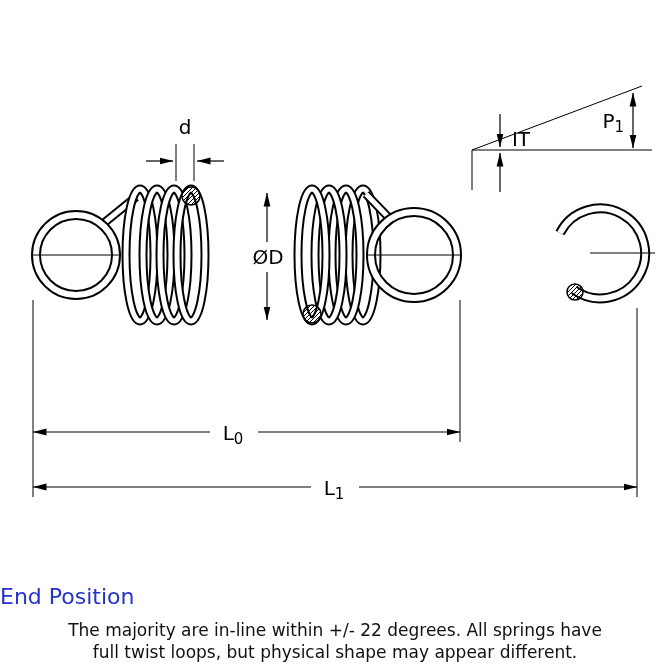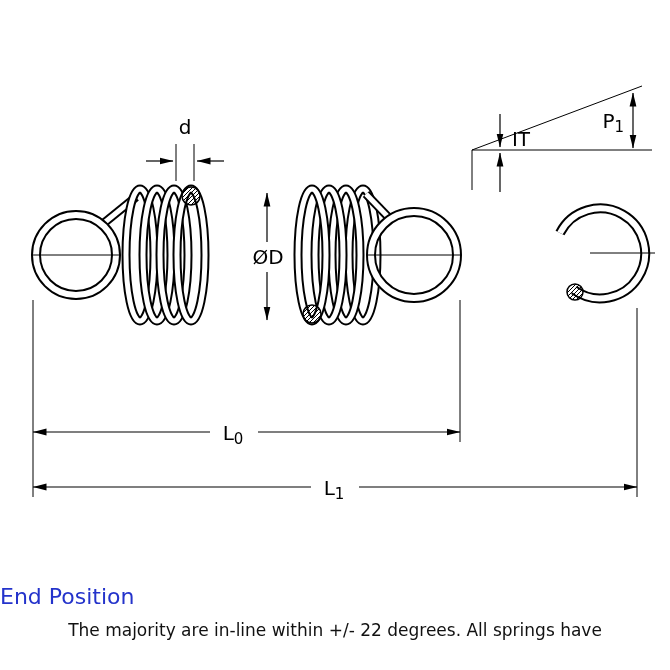--- a/index.html
+++ b/index.html
@@ -134,15 +134,16 @@
       <rect x="311" y="472" width="48" height="29" fill="#fff"></rect>
       <text class="lbl" x="334" y="495" text-anchor="middle"><tspan>L</tspan><tspan class="sub" dy="4">1</tspan></text>
     </g>
 
   </svg>
 
   <div class="end-position">End Position</div>
 
   <div class="caption">
     <div>The majority are in-line within +/- 22 degrees. All springs have</div>
+    <div>full twist loops, but physical shape may appear different.</div>
   </div>
 
 </div>
 
 </body></html>

